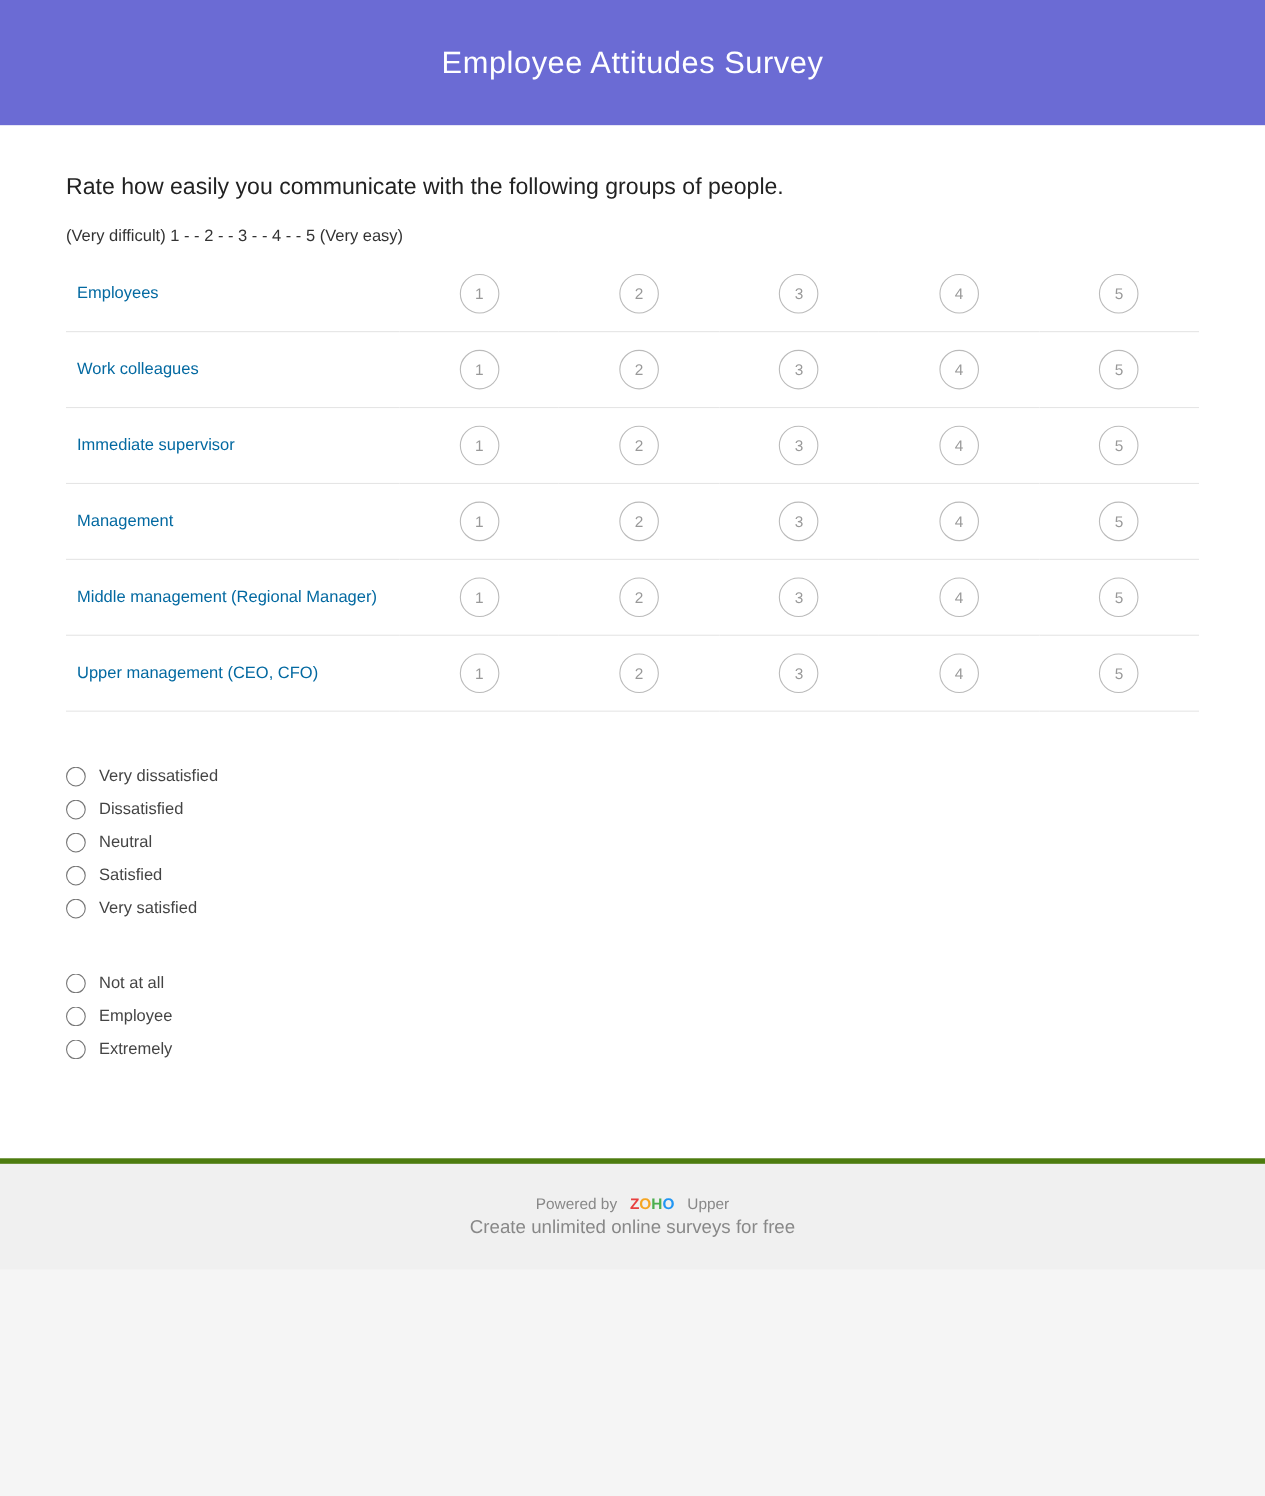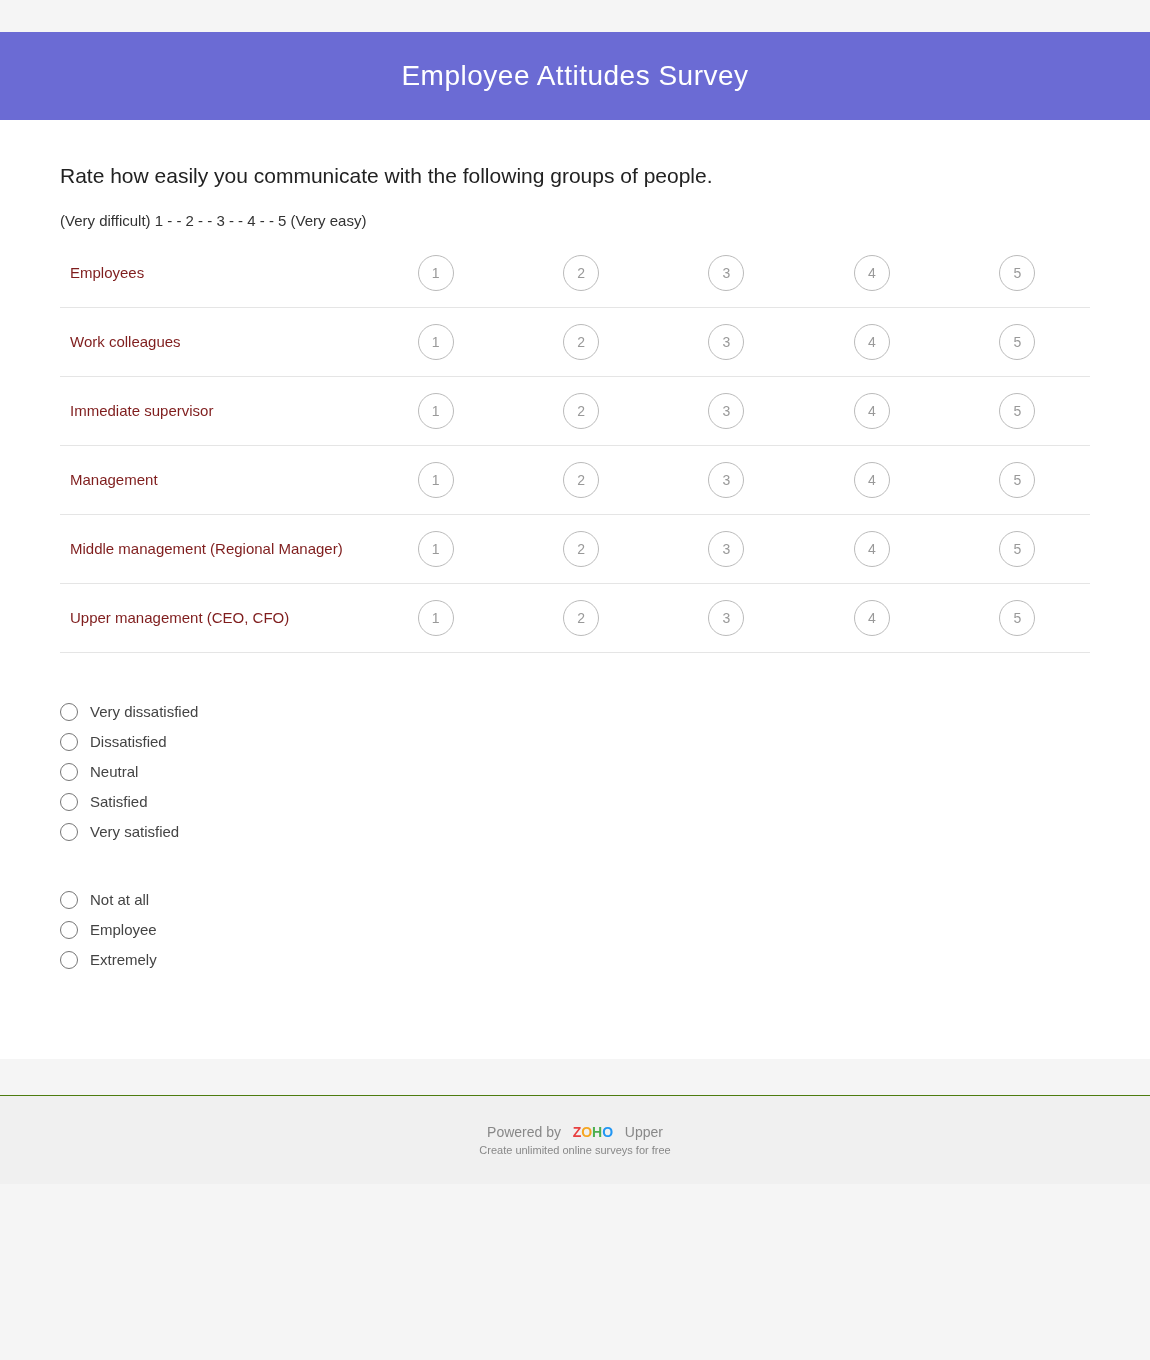--- a/index.html
+++ b/index.html
@@ -10,23 +10,22 @@
 
     body {
       font-family: Arial, sans-serif;
       background: #f5f5f5;
       min-height: 1360px;
       width: 1150px;
     }
 
     .header {
       background-color: #6b6bd4;
-      padding: 28px 20px;
+      padding: 41px 20px;
       text-align: center;
-      margin-top: 32px;
     }
 
     .header-title {
       color: #ffffff;
       font-size: 28px;
       font-weight: 400;
       letter-spacing: 0.5px;
     }
 
     .main-content {
@@ -66,21 +65,21 @@
     .rating-table tr:first-child {
       border-top: none;
     }
 
     .rating-table td {
       padding: 16px 10px;
       vertical-align: middle;
     }
 
     .row-label {
-      color: #7f1d1d;
+      color: #0369a1;
       font-size: 15px;
       width: 250px;
     }
 
     .radio-cell {
       text-align: center;
       width: 120px;
     }
 
     .circle-radio {
@@ -116,32 +115,31 @@
       width: 18px;
       height: 18px;
       cursor: pointer;
       accent-color: #6b6bd4;
     }
 
     .footer {
       background: #f0f0f0;
       padding: 28px 20px;
       text-align: center;
-      border-top: 1px solid #4d7c0f;
-      margin-top: 36px;
+      border-top: 5px solid #4d7c0f;
     }
 
     .footer-powered {
       font-size: 14px;
       color: #888;
       margin-bottom: 4px;
     }
 
     .footer-create {
-      font-size: 11px;
+      font-size: 17px;
       color: #888;
     }
 
     .zoho-logo {
       display: inline-flex;
       align-items: center;
       font-size: 14px;
       font-weight: bold;
     }
 

